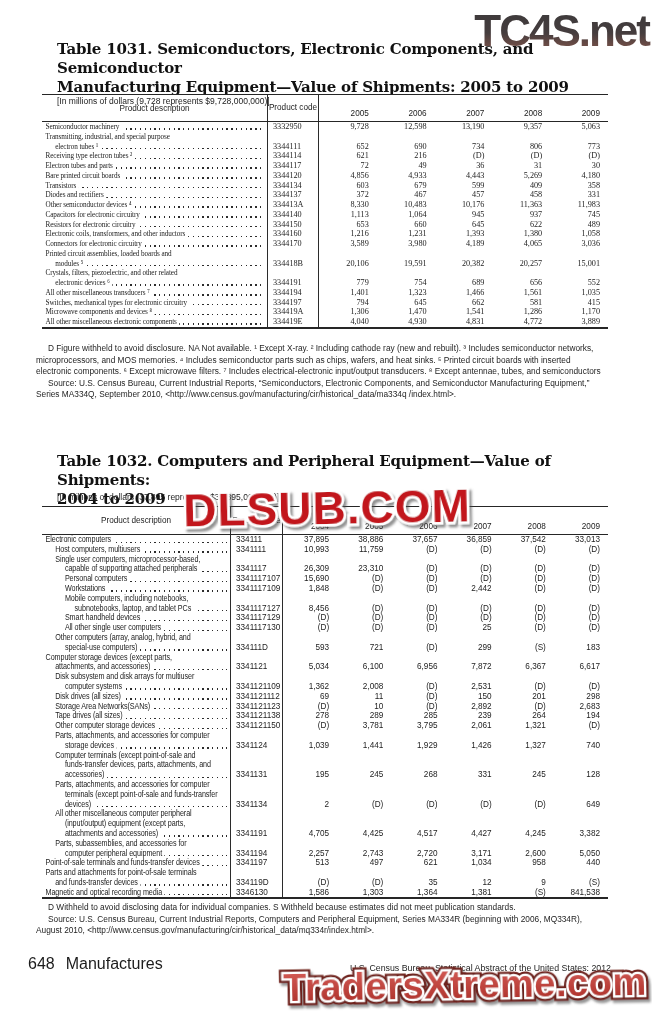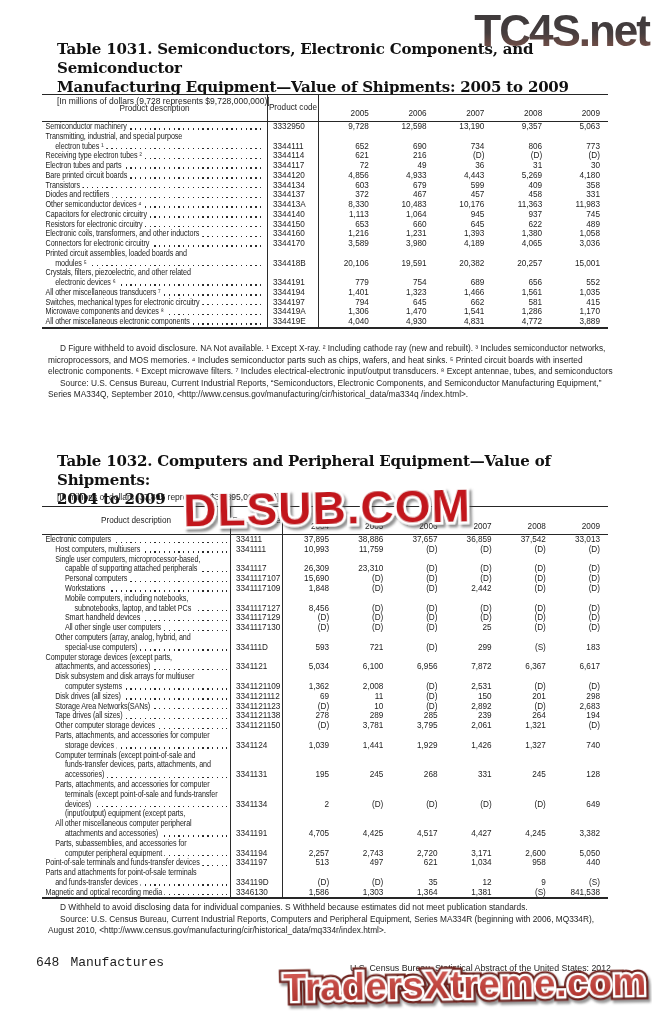--- a/index.html
+++ b/index.html
@@ -10,40 +10,40 @@
              font-weight:bold;font-size:15px;line-height:19px;color:#111;letter-spacing:-0.2px;}
   .unit-note{position:absolute;left:57px;font-size:8.5px;color:#222;}
   
   .tbl{position:absolute;left:42px;width:566px;}
   .thead{border-top:1.5px solid #262626;border-bottom:1.3px solid #262626;}
   .tbody{border-bottom:2px solid #262626;}
   .t0 .thead,.t0 .line{display:grid;grid-template-columns:225px 52px repeat(5,1fr);}
   .t1 .thead,.t1 .line{display:grid;grid-template-columns:188px 53px repeat(6,1fr);}
   .t0 .thead{height:26px;}
   .t1 .thead{height:27px;}
-  .t0 .line{height:9.75px;line-height:9.75px;}
+  .t0 .line{height:9.75px;line-height:9.75px;font-family:Liberation Serif, serif;}
   .t1 .line{height:9.8px;line-height:9.8px;}
   .tbl{font-size:8.2px;}
   .cell{overflow:hidden;}
   .cell.code{border-left:1px solid #2b2b2b;border-right:1px solid #2b2b2b;padding-left:5px;white-space:nowrap;}
   .cell.val{text-align:right;padding-right:8px;white-space:nowrap;}
   .desc{position:relative;}
   .desc.lead::after{content:"";position:absolute;left:2px;right:3px;bottom:2px;height:1.3px;
       background:repeating-linear-gradient(to right,#2c2c2c 0 1.3px,transparent 1.3px 4.8px);}
   .txt{position:relative;z-index:1;display:inline-block;background:#fff;white-space:nowrap;
        transform:scaleX(0.88);transform-origin:0 100%;padding-right:3px;letter-spacing:-0.1px;}
   .desc-h{display:flex;align-items:center;justify-content:center;text-align:center;}
   .code-h{display:flex;align-items:center;justify-content:center;text-align:center;line-height:9.5px;
           border-left:1px solid #2b2b2b;border-right:1px solid #2b2b2b;}
   .year-h{display:flex;align-items:flex-end;justify-content:flex-end;padding:0 8px 3px 0;}
   
-  .fnotes{position:absolute;left:48px;width:566px;font-size:8.3px;line-height:11.6px;color:#1e1e1e;}
+  .fnotes{position:absolute;left:36px;width:566px;font-size:8.3px;line-height:11.6px;color:#1e1e1e;}
   .fnotes p{margin:0;text-indent:12px;overflow-wrap:anywhere;}
   
-  .footer-left{position:absolute;left:36px;top:955px;font-size:13px;color:#1c1c1c;font-family:Liberation Mono, monospace;}
+  .footer-left{position:absolute;left:28px;top:955px;font-size:16px;color:#1c1c1c;}
   .footer-left .pnum{margin-right:11px;}
   .footer-right{position:absolute;right:41px;top:963px;font-size:8.8px;color:#1c1c1c;}
   
   .wm{position:absolute;pointer-events:none;}
   .wm-top{top:3px;right:0px;}
   .wm-mid{top:477px;left:146px;}
   .wm-bot{top:948px;left:278px;}
   svg text{font-family:"Liberation Sans",sans-serif;font-weight:bold;}
 </style>
 </head>
@@ -557,31 +557,31 @@
           <div class="cell desc lead"><span class="txt" style="padding-left: 26px;">devices)</span></div>
           <div class="cell code">3341134</div>
           <div class="cell val">2</div>
           <div class="cell val">(D)</div>
           <div class="cell val">(D)</div>
           <div class="cell val">(D)</div>
           <div class="cell val">(D)</div>
           <div class="cell val">649</div>
         </div>
         <div class="line">
+          <div class="cell desc"><span class="txt" style="padding-left: 15px;">All other miscellaneous computer peripheral</span></div>
+          <div class="cell code"></div>
+          <div class="cell val"></div>
+          <div class="cell val"></div>
+          <div class="cell val"></div>
+          <div class="cell val"></div>
+          <div class="cell val"></div>
+          <div class="cell val"></div>
+        </div>
+        <div class="line">
           <div class="cell desc"><span class="txt" style="padding-left: 26px;">(input/output) equipment (except parts,</span></div>
-          <div class="cell code"></div>
-          <div class="cell val"></div>
-          <div class="cell val"></div>
-          <div class="cell val"></div>
-          <div class="cell val"></div>
-          <div class="cell val"></div>
-          <div class="cell val"></div>
-        </div>
-        <div class="line">
-          <div class="cell desc"><span class="txt" style="padding-left: 15px;">All other miscellaneous computer peripheral</span></div>
           <div class="cell code"></div>
           <div class="cell val"></div>
           <div class="cell val"></div>
           <div class="cell val"></div>
           <div class="cell val"></div>
           <div class="cell val"></div>
           <div class="cell val"></div>
         </div>
         <div class="line">
           <div class="cell desc lead"><span class="txt" style="padding-left: 26px;">attachments and accessories)</span></div>

